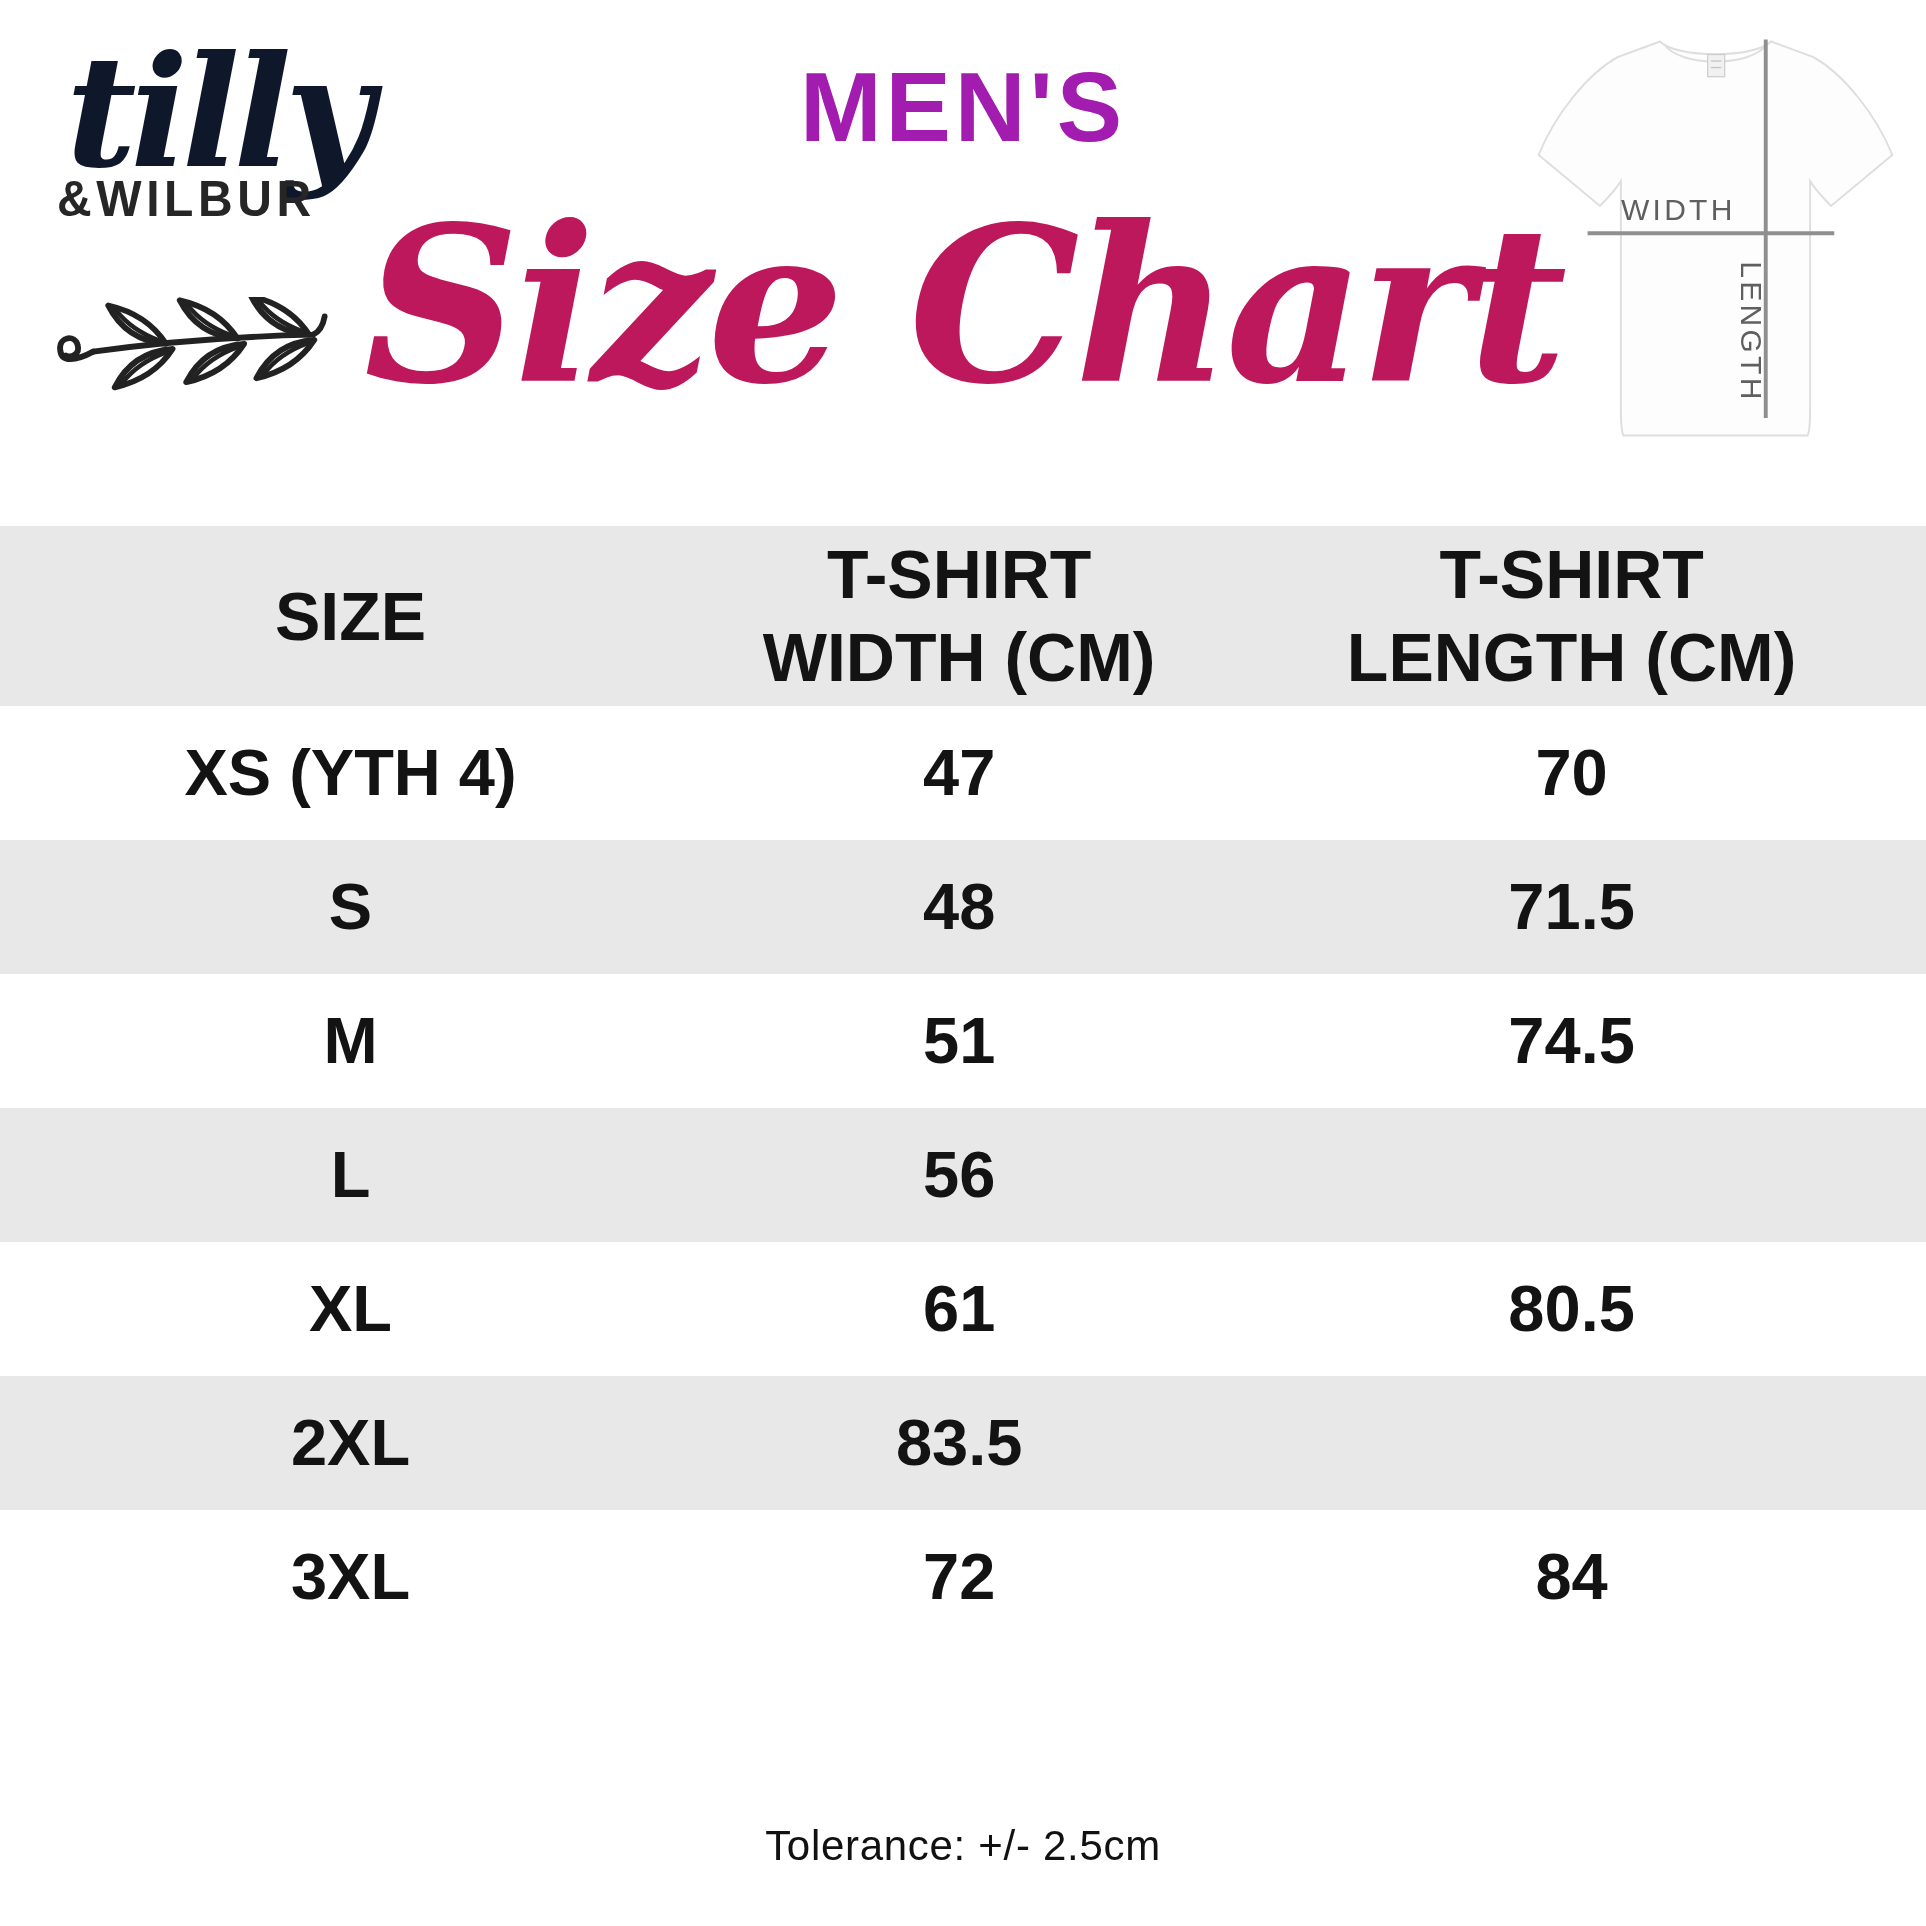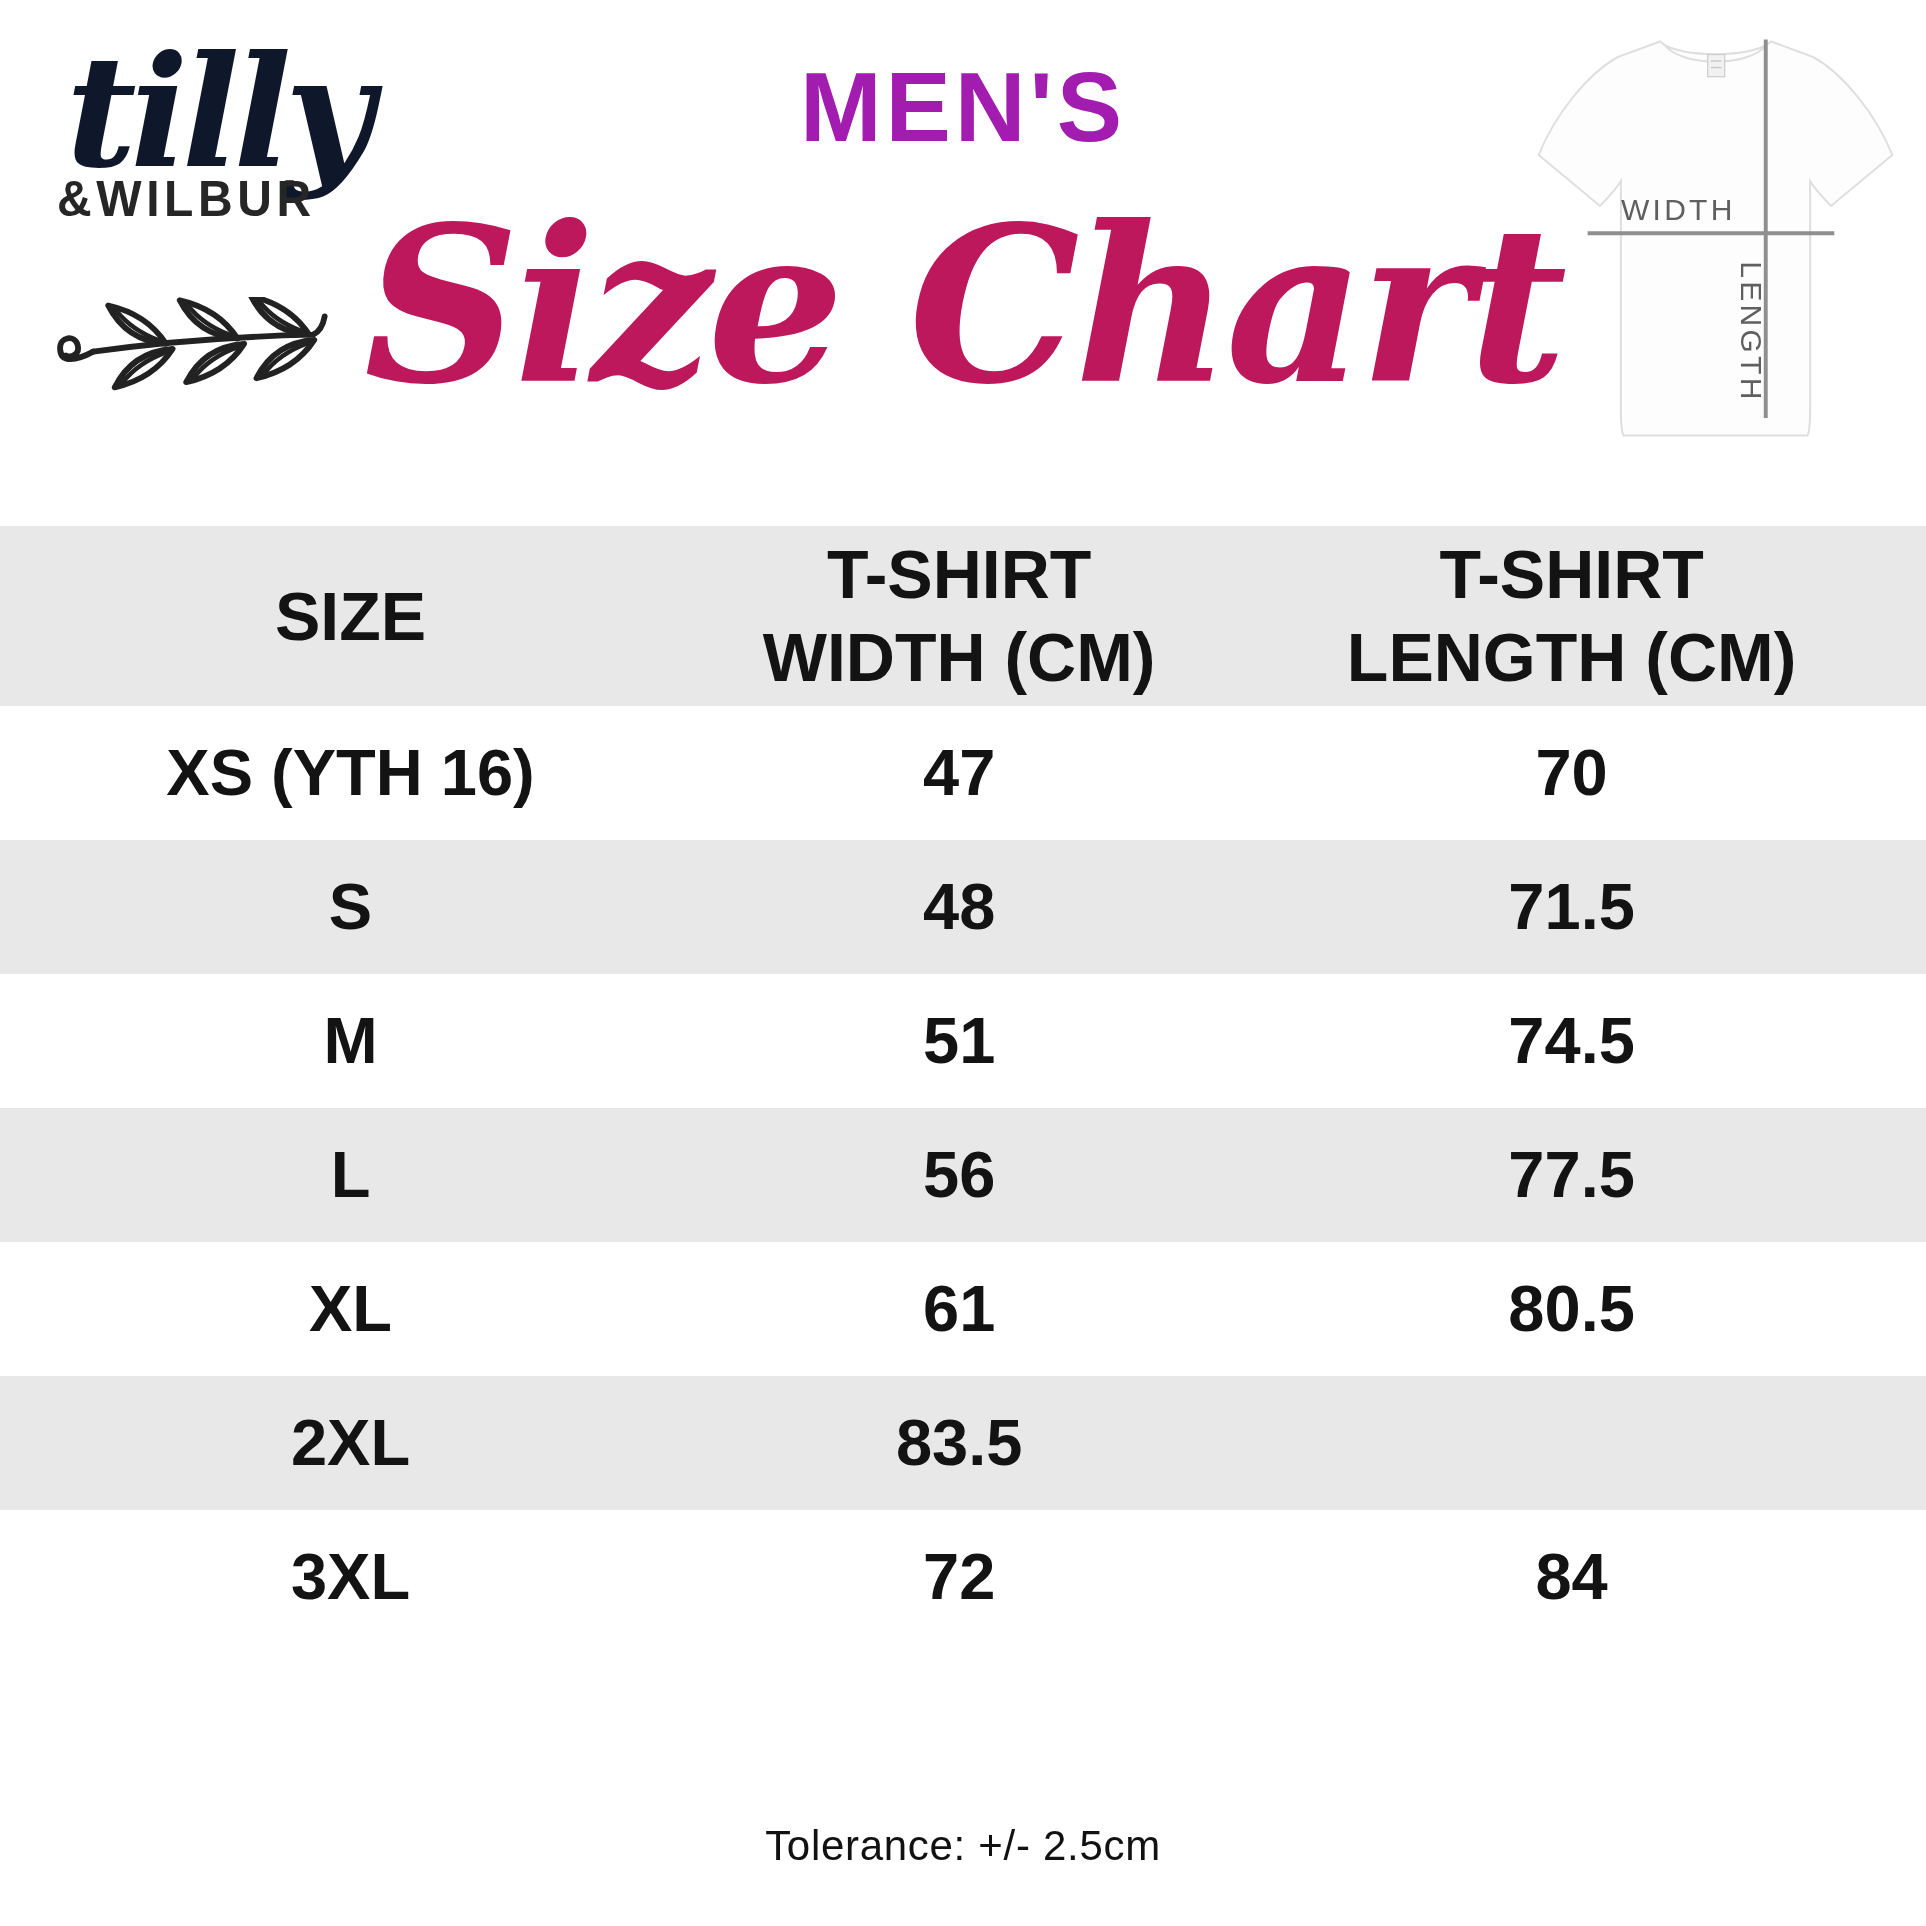--- a/index.html
+++ b/index.html
@@ -167,41 +167,40 @@
         <span>T-SHIRT</span>
         <span>WIDTH (CM)</span>
       </div>
       <div class="t-cell t-cell--head">
         <span>T-SHIRT</span>
         <span>LENGTH (CM)</span>
       </div>
     </div>
 
     <div class="t-row t-row--body">
-      <div class="t-cell">XS (YTH 16)</div>
+      <div class="t-cell">XS (YTH 4)</div>
       <div class="t-cell">47</div>
       <div class="t-cell">70</div>
     </div>
 
     <div class="t-row t-row--body t-row--alt">
       <div class="t-cell">S</div>
       <div class="t-cell">48</div>
       <div class="t-cell">71.5</div>
     </div>
 
     <div class="t-row t-row--body">
       <div class="t-cell">M</div>
       <div class="t-cell">51</div>
       <div class="t-cell">74.5</div>
     </div>
 
     <div class="t-row t-row--body t-row--alt">
       <div class="t-cell">L</div>
       <div class="t-cell">56</div>
-      <div class="t-cell">77.5</div>
     </div>
 
     <div class="t-row t-row--body">
       <div class="t-cell">XL</div>
       <div class="t-cell">61</div>
       <div class="t-cell">80.5</div>
     </div>
 
     <div class="t-row t-row--body t-row--alt">
       <div class="t-cell">2XL</div>

